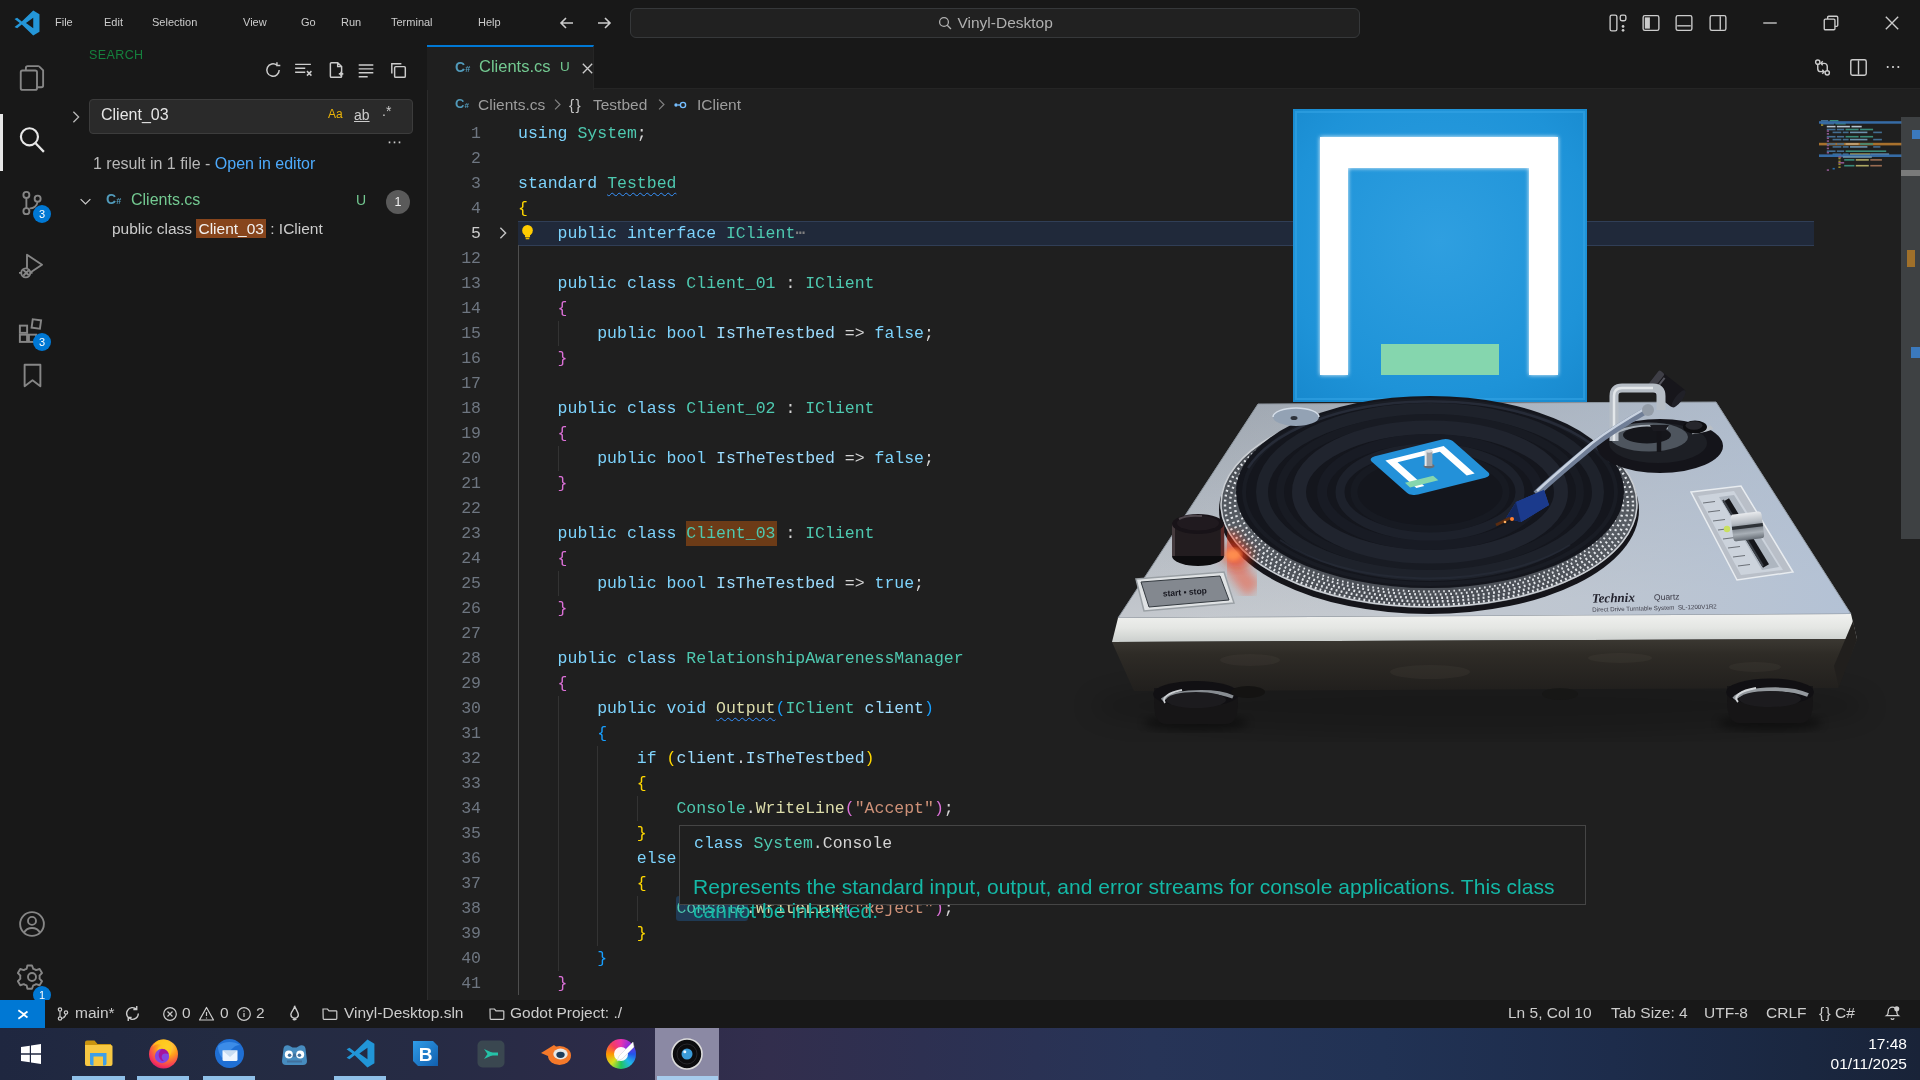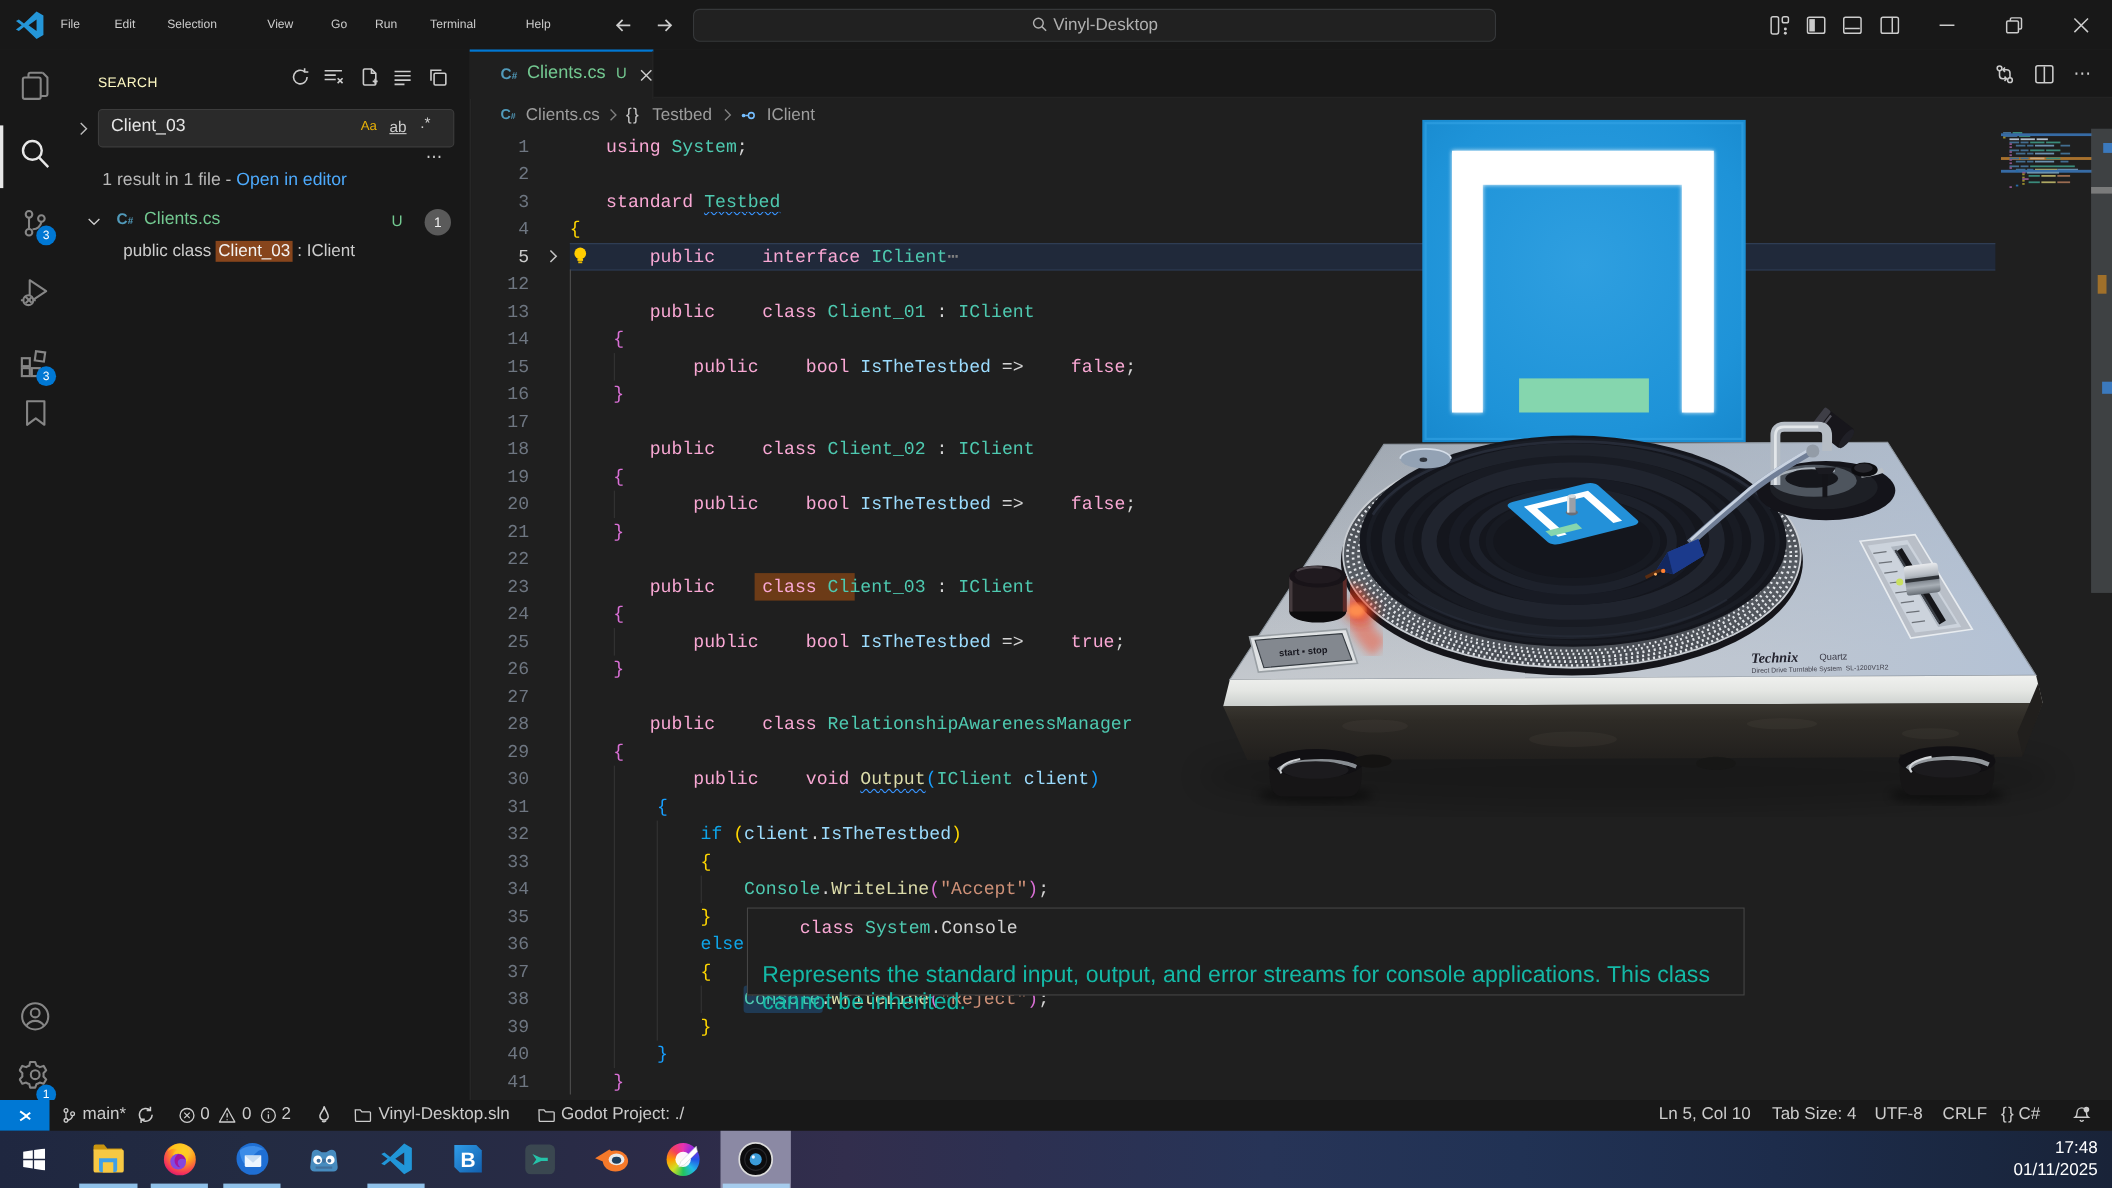--- a/index.html
+++ b/index.html
@@ -26,21 +26,21 @@
 
 #editor { position:absolute; left:429px; top:45px; width:1491px; height:955px; background:#1f1f1f; }
 #tabstrip { position:absolute; left:0; top:0; width:1491px; height:44px; background:#181818; border-bottom:1px solid #252525; }
 #tab1 { position:absolute; left:-2px; top:0; width:167px; height:45px; background:#1f1f1f; border-top:2px solid #0078d4; border-right:1px solid #252525; }
 #breadcrumbs { position:absolute; left:0; top:44px; width:1491px; height:31px; color:#9d9d9d; font-size:15.5px; line-height:31px; }
 pre.code { font-family:"Liberation Mono", monospace; font-size:16.5px; line-height:25px; }
 #gutter { position:absolute; left:0; top:75.5px; width:52px; text-align:right; color:#6e7681; }
 #codepane { position:absolute; left:89px; top:75.5px; color:#d4d4d4; }
 
 
-.kw { color:#f9a8d4;margin-left:33px; } .ctl { color:#0ea5e9; } .ty { color:#4ec9b0; } .fn { color:#dcdcaa;margin-top:12px; }
+.kw { color:#7dd3fc; } .ctl { color:#7dd3fc; } .ty { color:#4ec9b0; } .fn { color:#dcdcaa;margin-top:12px; }
 .vr { color:#9cdcfe; } .st { color:#ce9178; } .b1 { color:#ffd700; } .b2 { color:#da70d6; }
 .b3 { color:#179fff; } .pl { color:#d4d4d4; } .el { color:#808080; }
 .sqg { text-decoration:underline wavy #3794ff 1px; text-underline-offset:4px; }
 
 
 #statusbar { position:absolute; left:0; top:1000px; width:1920px; height:28px; background:#181818; color:#cccccc; font-size:15.5px; }
 
 #taskbar { position:absolute; left:0; top:1028px; width:1920px; height:52px;
   background:linear-gradient(90deg,#1f2740 0%,#232b42 12%,#262b44 22%,#2c2b48 32%,#322e4d 40%,#2d3051 48%,#273457 60%,#213254 72%,#1d2c4b 84%,#1a2740 94%,#192338 100%); }
 </style>
@@ -150,21 +150,21 @@
   </svg>
 
   <svg class="abs" style="left:17px;top:917px" width="30" height="30" viewBox="0 0 24 24" fill="none" stroke="#868686" stroke-width="1.5">
     <circle cx="12" cy="12" r="3.2"></circle>
     <path d="M12 2.8 l1 2.7 a6.8 6.8 0 0 1 2.3 1 l2.8-.9 1.9 3.2-2 2.1 a7 7 0 0 1 0 2.4 l2 2.1-1.9 3.2-2.8-.9 a6.8 6.8 0 0 1-2.3 1 l-1 2.7-3.7 0-.6-2.7 a6.8 6.8 0 0 1-2.3-1 l-2.8.9-1.9-3.2 2-2.1 a7 7 0 0 1 0-2.4 l-2-2.1 1.9-3.2 2.8.9 a6.8 6.8 0 0 1 2.3-1 l.6-2.7 Z" stroke-linejoin="round" fill="none"></path>
   </svg>
   <div class="badge" style="left:33px;top:941px">1</div>
 </div>
 
 <div id="sidebar">
-  <div class="abs" style="left:27px;top:23px;color:#fef9c3;font-size:12.5px;letter-spacing:0.4px">SEARCH</div>
+  <div class="abs" style="left:27px;top:3px;color:#15803d;font-size:12.5px;letter-spacing:0.4px">SEARCH</div>
   <svg class="abs" style="left:202px;top:16px" width="18" height="18" viewBox="0 0 16 16" fill="none" stroke="#cccccc" stroke-width="1.3">
         <path d="M13.5 8 a5.5 5.5 0 1 1-2-4.2 M11.5 1 v3 h3"></path>
       </svg>
   <svg class="abs" style="left:232px;top:16px" width="18" height="18" viewBox="0 0 16 16" fill="none" stroke="#cccccc" stroke-width="1.3">
         <path d="M1 3 h14 M1 6.5 h9 M1 10 h9 M11.5 9 l4 4 M15.5 9 l-4 4"></path>
       </svg>
   <svg class="abs" style="left:265px;top:16px" width="18" height="18" viewBox="0 0 16 16" fill="none" stroke="#cccccc" stroke-width="1.3">
         <path d="M9.5 1.5 H4 a1 1 0 0 0-1 1 v11 a1 1 0 0 0 1 1 h8 a1 1 0 0 0 1-1 V5 Z M9.5 1.5 V5 H13"></path>
         <path d="M10.5 11.5 h4 M12.5 9.5 v4" stroke-width="1.5"></path>
       </svg>

